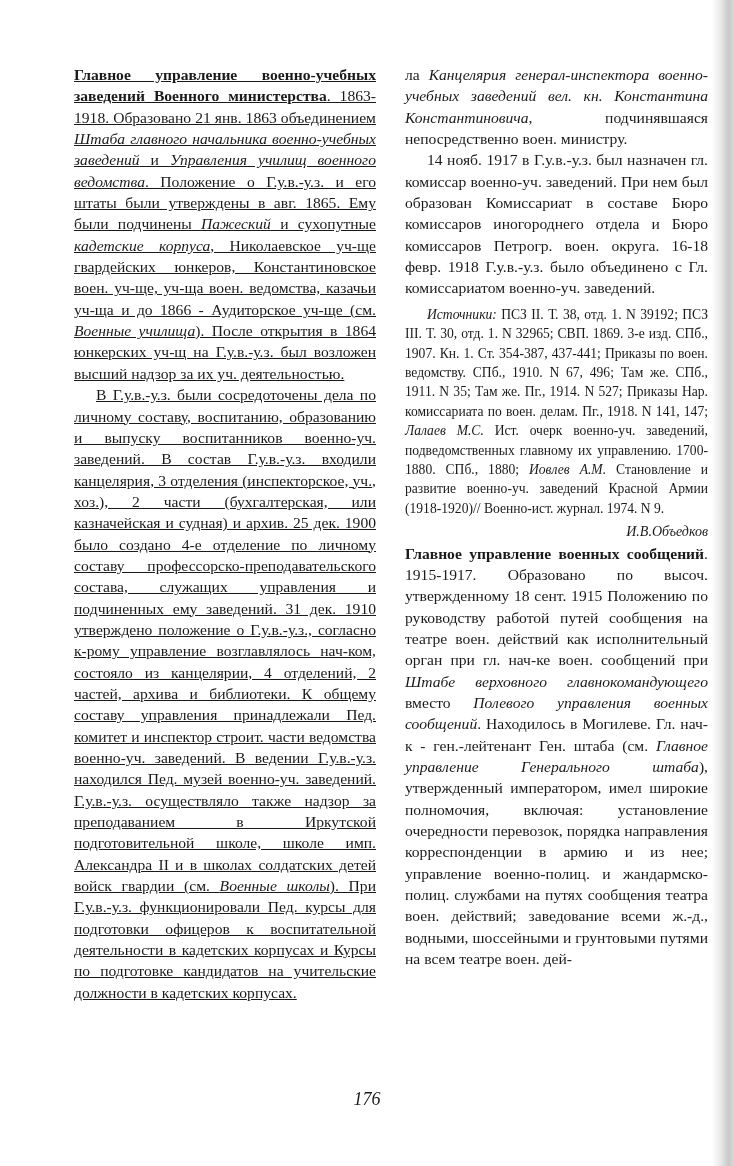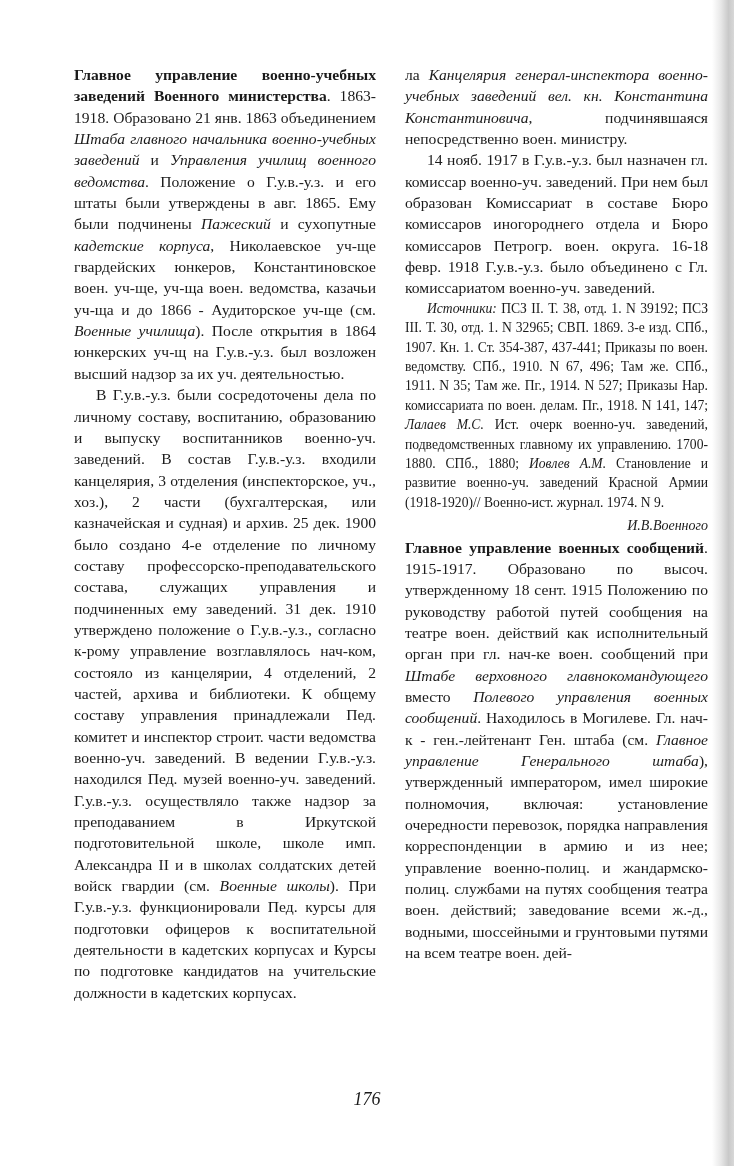--- a/index.html
+++ b/index.html
@@ -11,28 +11,29 @@
   }
   .edge-shadow {
     position: absolute; top: 0; right: 0; width: 22px; height: 1166px;
     background: linear-gradient(to right, #ffffff 0%, #e8e8e8 40%, #c9c9c9 75%, #d8d8d8 100%);
   }
   .col {
     position: absolute; top: 64px;
     font-size: 15.6px; line-height: 21.35px;
     text-align: justify; hyphens: manual;
   }
-  .col-left { left: 74px; width: 302px; }
+  .col-left { left: 74px; width: 302px; text-decoration: underline; }
   .col-right { left: 405px; width: 303px; }
   p { margin: 0; }
   p.indent { text-indent: 22px; }
   .head-bold { font-weight: bold; }
   .i { font-style: italic; }
   .sources {
     font-size: 13.6px; line-height: 19.4px; text-indent: 22px;
+    margin-top: 6px;
   }
   .author {
     text-align: right; font-style: italic; font-size: 14px;
     margin-top: 3px;
   }
   .article2 { }
   .page-number {
     position: absolute; top: 1089px; left: 0; width: 734px;
     text-align: center; font-style: italic; font-size: 18px;
   }
@@ -46,19 +47,19 @@
   <p>
     <span class="head-bold">Главное управление военно-учебных заведений Военного министерства</span><span><span>. 1863-1918. Образовано 21 янв. 1863 объединением </span><span class="i">Штаба главного начальника военно-учебных заведений</span><span> и </span><span class="i">Управления училищ военного ведомства</span><span>. Положение о Г.у.в.-у.з. и его штаты были утверждены в авг. 1865. Ему были подчинены </span><span class="i">Пажеский</span><span> и сухопутные </span><span class="i">кадетские корпуса</span><span>, Николаевское уч-ще гвардейских юнкеров, Константиновское воен. уч-ще, уч-ща воен. ведомства, казачьи уч-ща и до 1866 - Аудиторское уч-ще (см. </span><span class="i">Военные училища</span><span>). После открытия в 1864 юнкерских уч-щ на Г.у.в.-у.з. был возложен высший надзор за их уч. деятельностью.</span></span>
   </p>
   <p class="indent"><span>В Г.у.в.-у.з. были сосредоточены дела по личному составу, воспитанию, образованию и выпуску воспитанников военно-уч. заведений. В состав Г.у.в.-у.з. входили канцелярия, 3 отделения (инспекторское, уч., хоз.), 2 части (бухгалтерская, или казначейская и судная) и архив. 25 дек. 1900 было создано 4-е отделение по личному составу профессорско-преподавательского состава, служащих управления и подчиненных ему заведений. 31 дек. 1910 утверждено положение о Г.у.в.-у.з., согласно к-рому управление возглавлялось нач-ком, состояло из канцелярии, 4 отделений, 2 частей, архива и библиотеки. К общему составу управления принадлежали Пед. комитет и инспектор строит. части ведомства военно-уч. заведений. В ведении Г.у.в.-у.з. находился Пед. музей военно-уч. заведений. Г.у.в.-у.з. осуществляло также надзор за преподаванием в Иркутской подготовительной школе, школе имп. Александра II и в школах солдатских детей войск гвардии (см. </span><span class="i">Военные школы</span><span>). При Г.у.в.-у.з. функционировали Пед. курсы для подготовки офицеров к воспитательной деятельности в кадетских корпусах и Курсы по подготовке кандидатов на учительские должности в кадетских корпусах.</span></p>
 </div>
 
 <div class="col col-right">
   <p><span>ла </span><span class="i">Канцелярия генерал-инспектора военно-учебных заведений вел. кн. Константина Константиновича</span><span>, подчинявшаяся непосредственно воен. министру.</span></p>
   <p class="indent"><span>14 нояб. 1917 в Г.у.в.-у.з. был назначен гл. комиссар военно-уч. заведений. При нем был образован Комиссариат в составе Бюро комиссаров иногороднего отдела и Бюро комиссаров Петрогр. воен. округа. 16-18 февр. 1918 Г.у.в.-у.з. было объединено с Гл. комиссариатом военно-уч. заведений.</span></p>
   <p class="sources"><span class="i">Источники:</span><span> ПСЗ II. Т. 38, отд. 1. N 39192; ПСЗ III. Т. 30, отд. 1. N 32965; СВП. 1869. 3-е изд. СПб., 1907. Кн. 1. Ст. 354-387, 437-441; Приказы по воен. ведомству. СПб., 1910. N 67, 496; Там же. СПб., 1911. N 35; Там же. Пг., 1914. N 527; Приказы Нар. комиссариата по воен. делам. Пг., 1918. N 141, 147; </span><span class="i">Лалаев М.С.</span><span> Ист. очерк военно-уч. заведений, подведомственных главному их управлению. 1700-1880. СПб., 1880; </span><span class="i">Иовлев А.М.</span><span> Становление и развитие военно-уч. заведений Красной Армии (1918-1920)// Военно-ист. журнал. 1974. N 9.</span></p>
-  <p class="author">И.В.Военного</p>
+  <p class="author">И.В.Объедков</p>
   <p class="article2">
     <span class="head-bold">Главное управление военных сообщений</span><span><span>. 1915-1917. Образовано по высоч. утвержденному 18 сент. 1915 Положению по руководству работой путей сообщения на театре воен. действий как исполнительный орган при гл. нач-ке воен. сообщений при </span><span class="i">Штабе верховного главнокомандующего</span><span> вместо </span><span class="i">Полевого управления военных сообщений</span><span>. Находилось в Могилеве. Гл. нач-к - ген.-лейтенант Ген. штаба (см. </span><span class="i">Главное управление Генерального штаба</span><span>), утвержденный императором, имел широкие полномочия, включая: установление очередности перевозок, порядка направления корреспонденции в армию и из нее; управление военно-полиц. и жандармско-полиц. службами на путях сообщения театра воен. действий; заведование всеми ж.-д., водными, шоссейными и грунтовыми путями на всем театре воен. дей-</span></span>
   </p>
 </div>
 
 <div class="page-number">176</div>
 
 </body></html>

